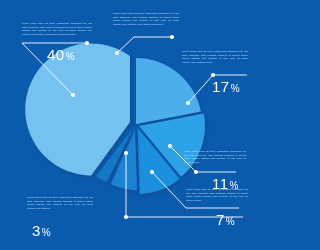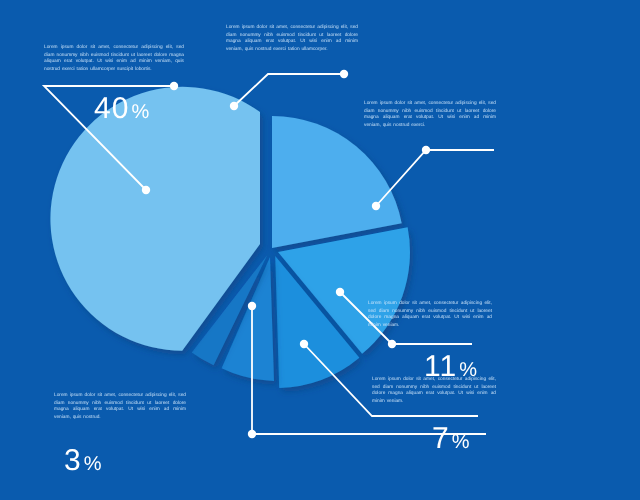--- a/index.html
+++ b/index.html
@@ -102,20 +102,23 @@
 
   <div class="blurb" style="left:186px;top:188px;">Lorem ipsum dolor sit amet, consectetur adipiscing elit, sed diam nonummy nibh euismod tincidunt ut laoreet dolore magna aliquam erat volutpat. Ut wisi enim ad minim veniam.</div>
 
   <div class="blurb w66" style="left:27px;top:196px;">Lorem ipsum dolor sit amet, consectetur adipiscing elit, sed diam nonummy nibh euismod tincidunt ut laoreet dolore magna aliquam erat volutpat. Ut wisi enim ad minim veniam, quis nostrud.</div>
 
   <div class="pct" style="left:47px;top:47px;">
     <span>40</span><span class="sym">%</span>
   </div>
 
 
+  <div class="pct" style="left:212px;top:79px;">
+    <span>17</span><span class="sym">%</span>
+  </div>
 
   <div class="pct" style="left:212px;top:176px;">
     <span>11</span><span class="sym">%</span>
   </div>
 
   <div class="pct" style="left:216px;top:212px;">
     <span>7</span><span class="sym">%</span>
   </div>
 
   <div class="pct" style="left:32px;top:223px;">

